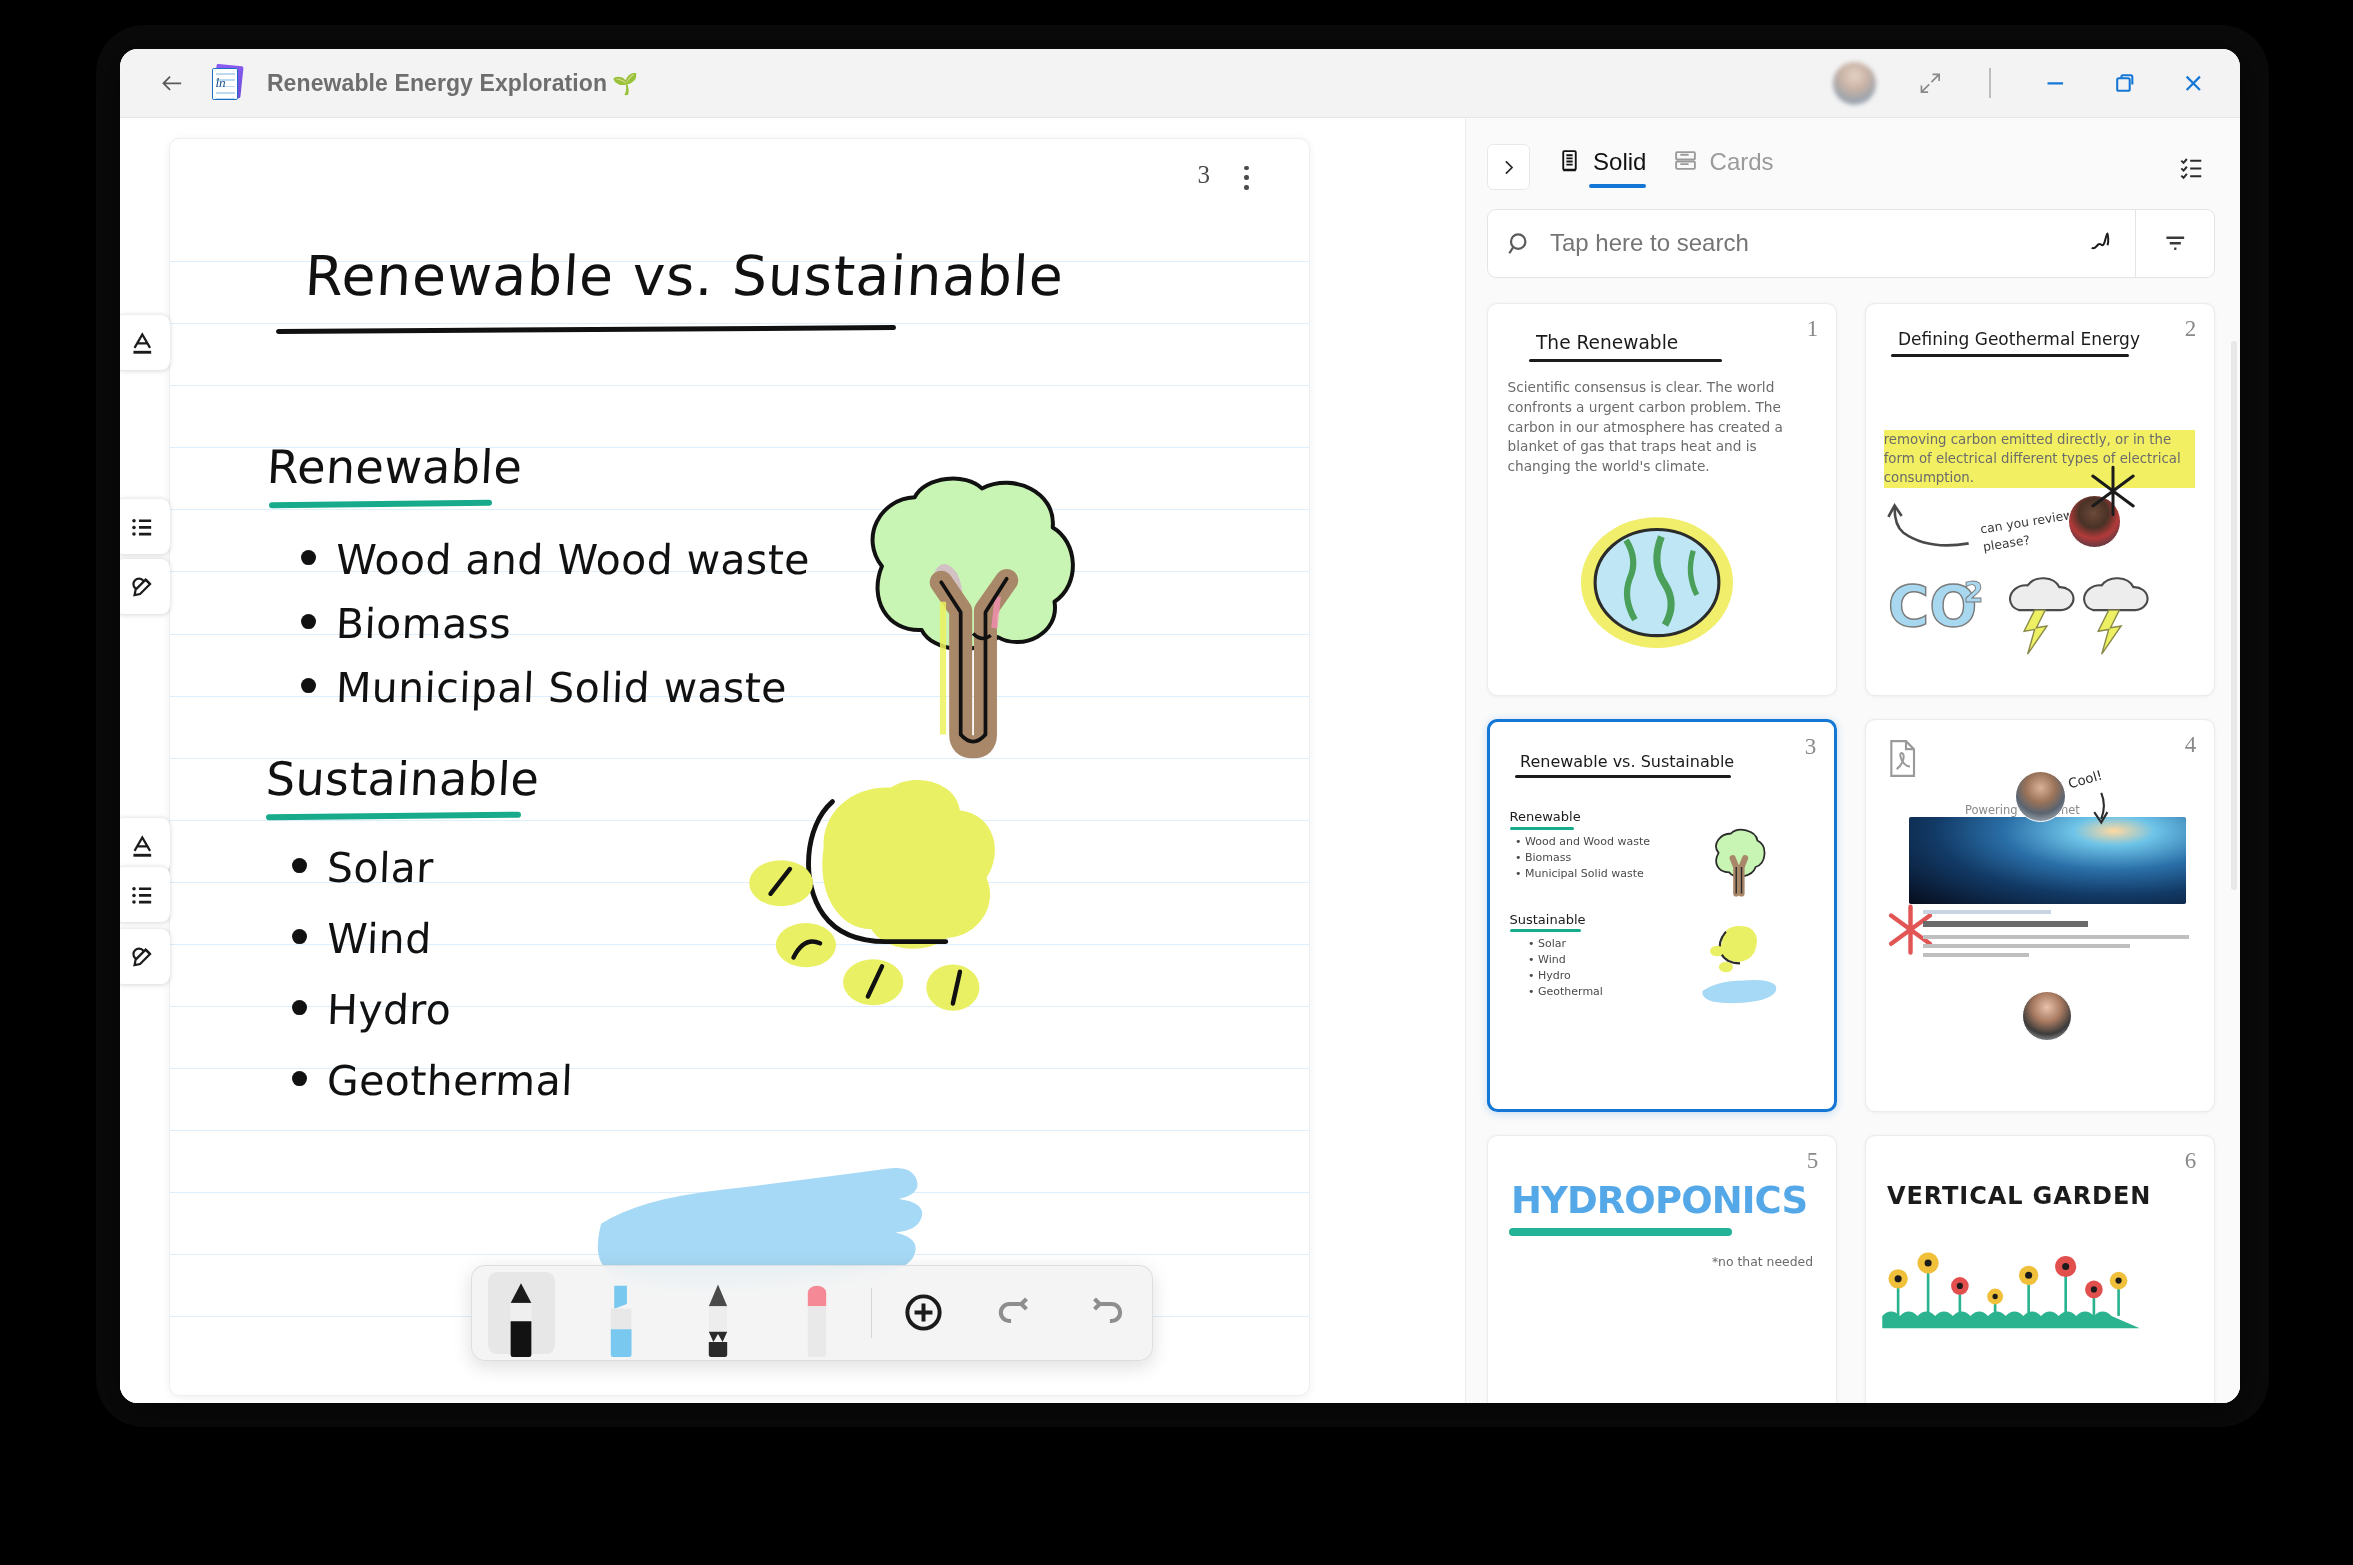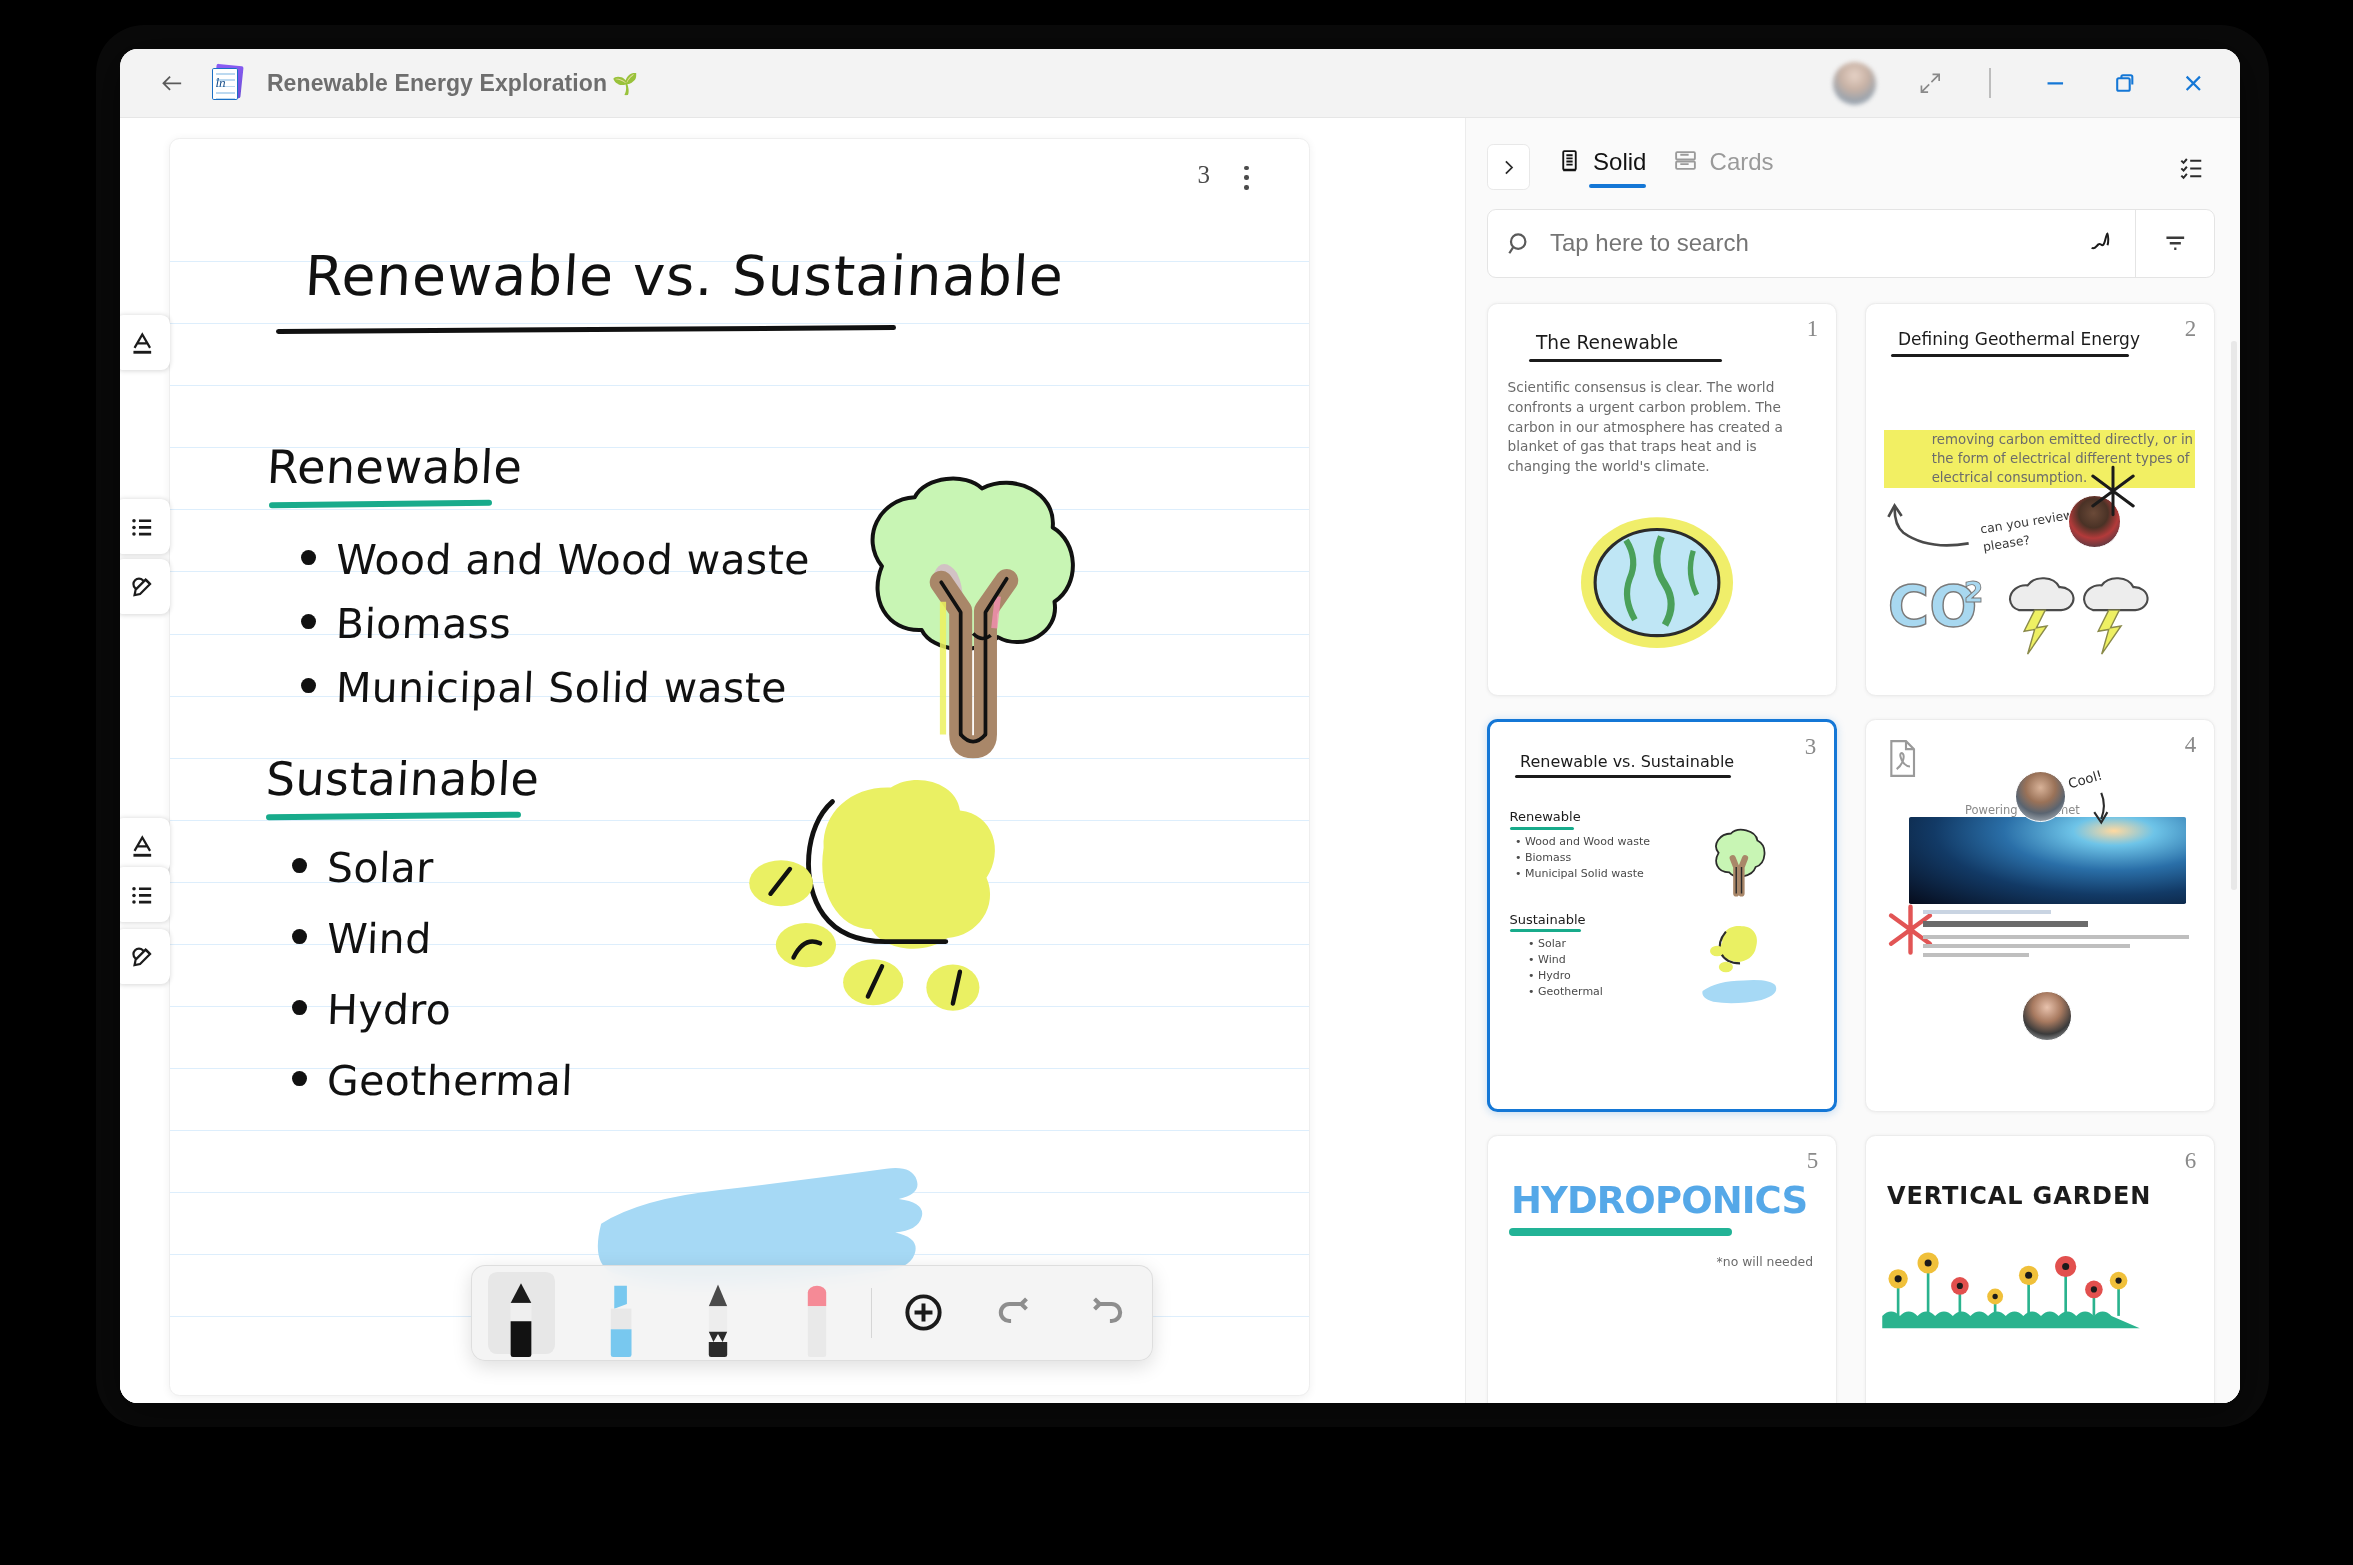--- a/index.html
+++ b/index.html
@@ -612,21 +612,21 @@
               <path d="M100 30 Q88 60 104 84 Q118 106 104 130" fill="none" stroke="#4aa05a" stroke-width="8"></path>
               <path d="M136 46 Q128 72 140 96" fill="none" stroke="#4aa05a" stroke-width="6"></path>
               <ellipse cx="95" cy="82" rx="70" ry="60" fill="none" stroke="#2b2b2b" stroke-width="3.5"></ellipse>
             </svg>
           </div>
 
           <div class="thumb">
             <div class="tnum">2</div>
             <div class="t-title" style="left:32px; top:25px; font-size:17px;">Defining Geothermal Energy</div>
             <div class="t-ul" style="left:25px; top:50px; width:238px;"></div>
-            <div class="t-body hl" style="left:17.7px; top:126px; right:19.5px; font-size:13.3px;padding-left:48px;">removing carbon emitted directly, or in the form of electrical different types of electrical consumption.</div>
+            <div class="t-body hl" style="left:17.7px; top:126px; right:19.5px; font-size:13.3px;">removing carbon emitted directly, or in the form of electrical different types of electrical consumption.</div>
             <div class="t-body" style="left:115px; top:206px; width:133px; font-size:12.4px; transform:rotate(-9deg); color:#3a3a3a;">can you review this please?</div>
             <svg style="position:absolute; left:17.7px; top:197px;" width="97" height="53" viewBox="0 0 110 60">
               <path d="M96 48 Q50 56 22 36 Q12 28 12 8" fill="none" stroke="#4a4a4a" stroke-width="3"></path>
               <path d="M5 18 L12 5 L20 17" fill="none" stroke="#4a4a4a" stroke-width="3"></path>
             </svg>
             <div style="position:absolute; left:202px; top:191px; width:53px; height:53px; border-radius:50%; background:radial-gradient(circle at 48% 34%, #6b4a38 0%, #4a3226 34%, #b33a3a 58%, #2f3a46 92%); border:1.8px solid #fff;"></div>
             <svg style="position:absolute; left:218px; top:158px;" width="58" height="58" viewBox="0 0 66 66">
               <path d="M33 6v54M10 16l46 34M56 16L10 50" stroke="#1b1b1b" stroke-width="3.4" fill="none" stroke-linecap="round"></path>
             </svg>
             <svg style="position:absolute; left:19.5px; top:264px;" width="115" height="82" viewBox="0 0 130 92">
@@ -705,21 +705,21 @@
               <div style="height:3.5px; background:#bfbfbf; width:78%; margin-bottom:5.3px;"></div>
               <div style="height:3.5px; background:#bfbfbf; width:40%;"></div>
             </div>
             <div style="position:absolute; left:156px; top:271px; width:50px; height:50px; border-radius:50%; background:radial-gradient(circle at 50% 32%, #e8c2ad 0%, #a87a60 36%, #3b3b3b 66%, #cfd6dc 100%); border:1.8px solid #fff;"></div>
           </div>
 
           <div class="thumb">
             <div class="tnum">5</div>
             <div style="position:absolute; left:23px; top:43px; font-family:'DejaVu Sans', sans-serif; font-size:37px; font-weight:bold; color:#55a8e8; letter-spacing:-0.9px;">HYDROPONICS</div>
             <div style="position:absolute; left:21px; top:92px; width:223px; height:8px; background:#22b396; border-radius:4.4px;"></div>
-            <div class="t-body" style="right:23px; top:117px; font-size:12.4px;">*no will needed</div>
+            <div class="t-body" style="right:23px; top:117px; font-size:12.4px;">*no that needed</div>
           </div>
 
           <div class="thumb">
             <div class="tnum">6</div>
             <div style="position:absolute; left:21px; top:46px; font-family:'DejaVu Sans', sans-serif; font-size:24px; font-weight:bold; color:#1b1b1b; letter-spacing:0.9px;">VERTICAL GARDEN</div>
             <svg style="position:absolute; left:12.4px; top:97px;" width="266" height="97" viewBox="0 0 300 110">
               <path d="M4 94 q10-10 20 0 q10-10 20 0 q10-10 20 0 q10-10 20 0 q10-10 20 0 q10-10 20 0 q10-10 20 0 q10-10 20 0 q10-10 20 0 q10-10 20 0 q10-10 20 0 q10-10 20 0 q10-10 20 0 L296 108 L4 108 Z" fill="#2ab38e"></path>
               <g stroke="#2ab38e" stroke-width="3">
                 <path d="M22 94V58"></path>
                   <path d="M56 94V40"></path>

